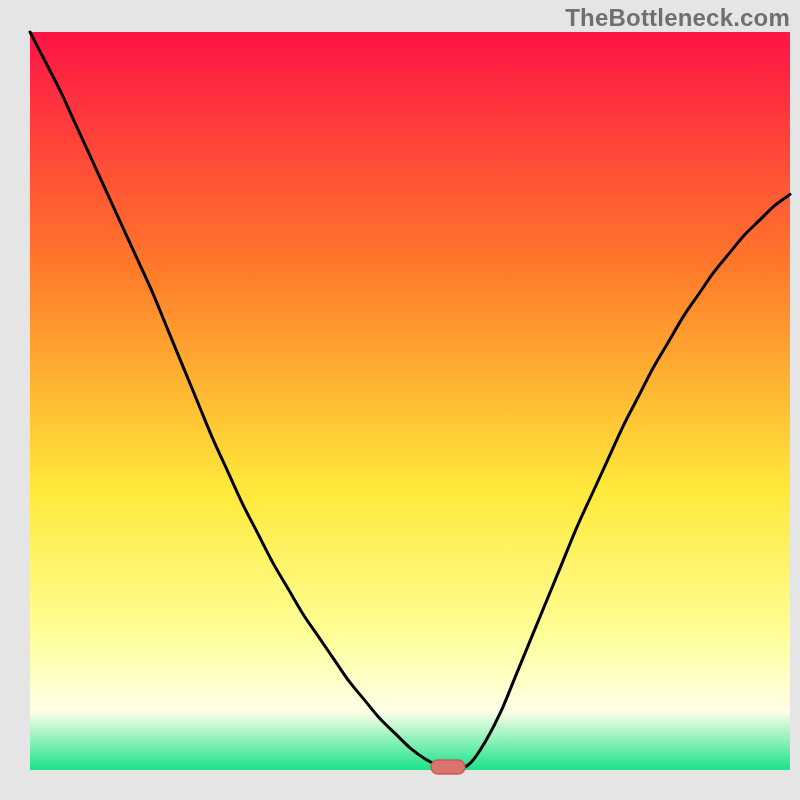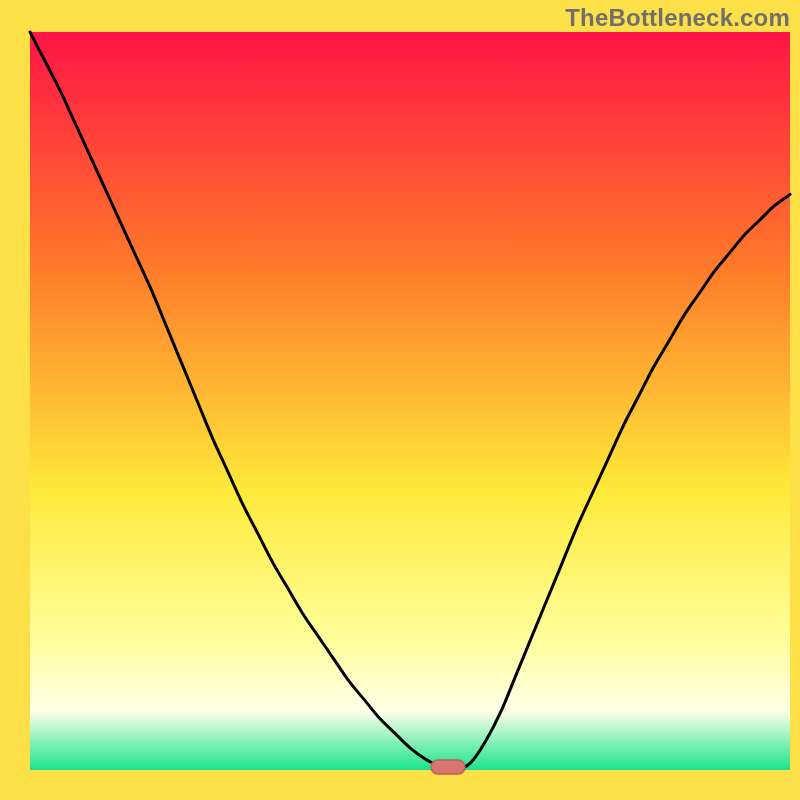--- a/index.html
+++ b/index.html
@@ -8,21 +8,21 @@
     width: 800px;
     height: 800px;
     background: #000;
     font-family: Arial, Helvetica, sans-serif;
     overflow: hidden;
   }
   .stage {
     position: relative;
     width: 800px;
     height: 800px;
-    background: #fde047;
+    background: #e5e5e5;
   }
   .attribution {
     position: absolute;
     top: 4px;
     right: 10px;
     font-size: 24px;
     font-weight: bold;
     color: #6f6f6f;
     letter-spacing: 0.2px;
     z-index: 3;

